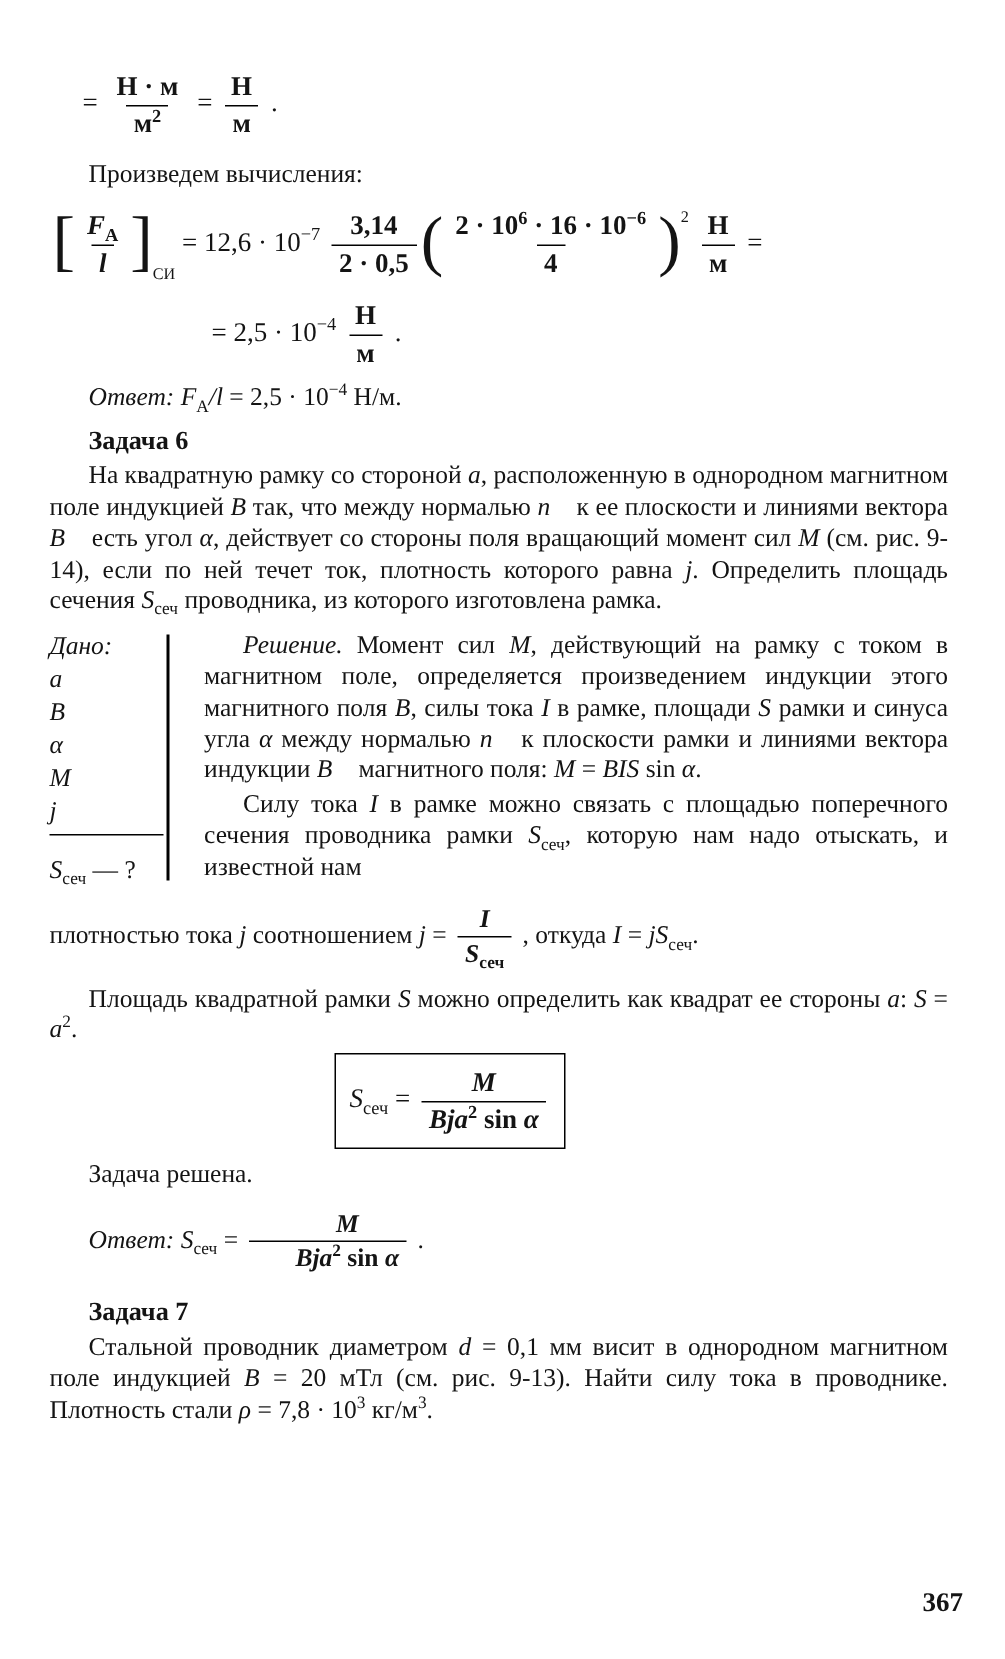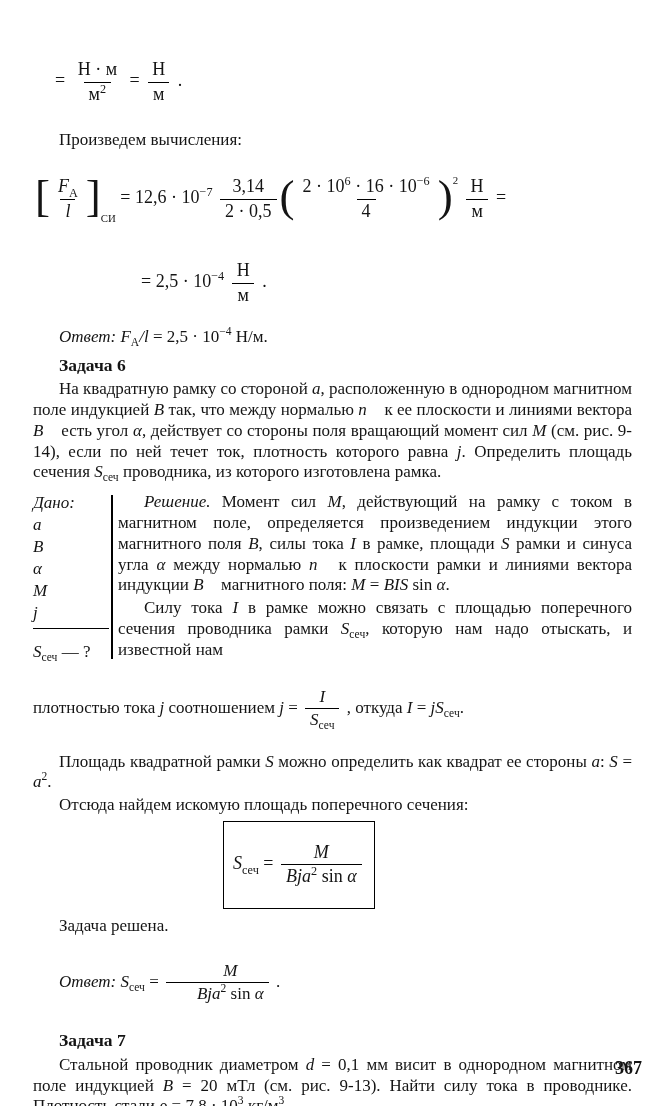--- a/index.html
+++ b/index.html
@@ -9,36 +9,36 @@
     font-size:17px;line-height:1.22;
   }
   .page{width:670px;height:1106px;padding:40px 38px 0 33px;position:relative;overflow:hidden;box-sizing:border-box;}
   p{margin:0 0 2px 0;}
   .body{text-align:justify;}
   .indent{text-indent:26px;}
   .i{font-style:italic;}
   sup,sub{font-size:68%;line-height:0;}
   .hisup{vertical-align:19px;font-size:60%;}
   .losub{vertical-align:-19px;font-size:60%;}
-  .frac{display:inline-flex;flex-direction:column;align-items:center;vertical-align:middle;margin:16px 3px;text-align:right;}
+  .frac{display:inline-flex;flex-direction:column;align-items:center;vertical-align:middle;margin:4px 3px;text-align:right;font-weight:bold;}
   .fnum,.fden{display:block;padding:1px 5px;white-space:nowrap;line-height:1.2;}
   .fden{border-top:1.5px solid #000;}
   .delim{font-size:250%;display:inline-block;vertical-align:middle;line-height:0.75;transform:translateY(-2px);}
   .mathline{white-space:nowrap;}
   .units{margin:2px 0 8px 22px;font-size:18px;}
   .calc{margin:8px 0 4px 2px;font-size:18px;}
   .result{margin:2px 0 4px 108px;font-size:18px;}
   .answer5{margin:2px 0 4px 0;}
   .heading{font-weight:bold;margin:7px 0 3px 0;padding-left:26px;font-size:17.5px;}
   .dano-block{display:flex;margin:9px 0 0 0;align-items:center;}
   .dano-left{flex:0 0 76px;font-size:17px;}
   .dano-line{line-height:22px;}
   .dano-find{border-top:1.5px solid #000;margin-top:4px;padding-top:13px;white-space:nowrap;}
   .vline{flex:0 0 2px;background:#000;height:164px;margin-left:2px;}
-  .sol-right{flex:1;padding-left:5px;}
+  .sol-right{flex:1;padding-left:23px;}
   .densline{margin:7px 0 4px 0;}
   .boxwrap{margin:5px 0 7px 190px;}
   .formula-box{display:inline-block;border:1.6px solid #000;padding:3px 9px;font-size:18px;white-space:nowrap;}
   .solved{margin:4px 0 6px 0;}
   .answer6line{margin:7px 0 9px 0;}
   .pagenum{position:absolute;right:28px;bottom:26px;font-weight:bold;font-size:18px;}
 </style>
 </head>
 <body>
 
@@ -97,21 +97,20 @@
   </div>
 
   <p class="body densline"><span>плотностью тока </span><span class="i">j</span><span> соотношением </span><span class="i">j</span><span> = </span><span class="frac">
         <span class="fnum"><span class="i">I</span></span>
         <span class="fden"><span class="i">S</span><sub>сеч</sub></span>
       </span><span> , откуда </span><span class="i">I</span><span> = </span><span class="i">jS</span><sub>сеч</sub><span>.</span></p>
 
   <p class="body indent"><span>Площадь квадратной рамки </span><span class="i">S</span><span> можно определить как квадрат ее стороны </span><span class="i">a</span><span>: </span><span class="i">S</span><span> = </span><span class="i">a</span><sup>2</sup><span>.</span></p>
 
 
-  <p class="body indent">Отсюда найдем искомую площадь поперечного сечения:</p>
 
   <div class="boxwrap">
     <span class="formula-box"><span class="i">S</span><sub>сеч</sub><span> = </span><span class="frac">
           <span class="fnum"><span class="i">M</span></span>
           <span class="fden"><span class="i">Bja</span><sup>2</sup><span> sin </span><span class="i">α</span></span>
         </span></span>
   </div>
 
   <p class="solved indent">Задача решена.</p>
 

